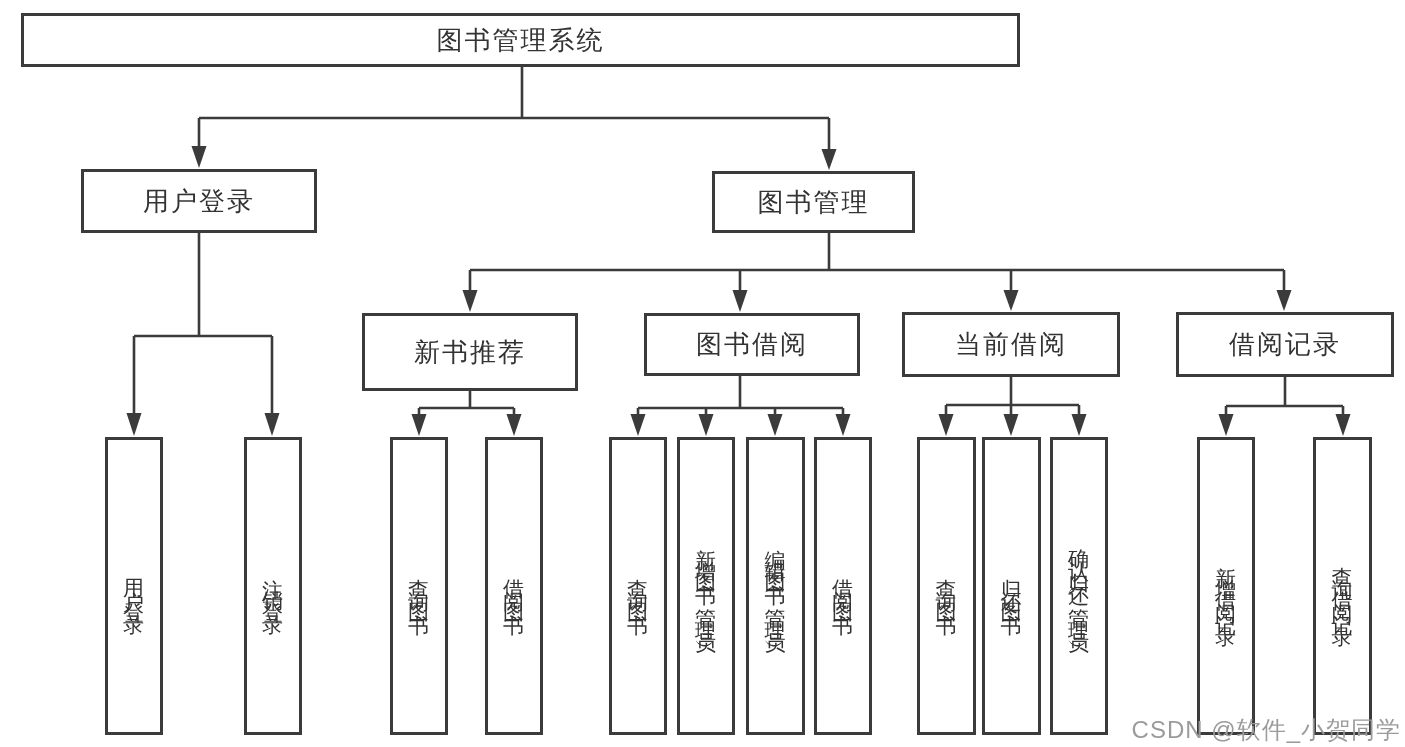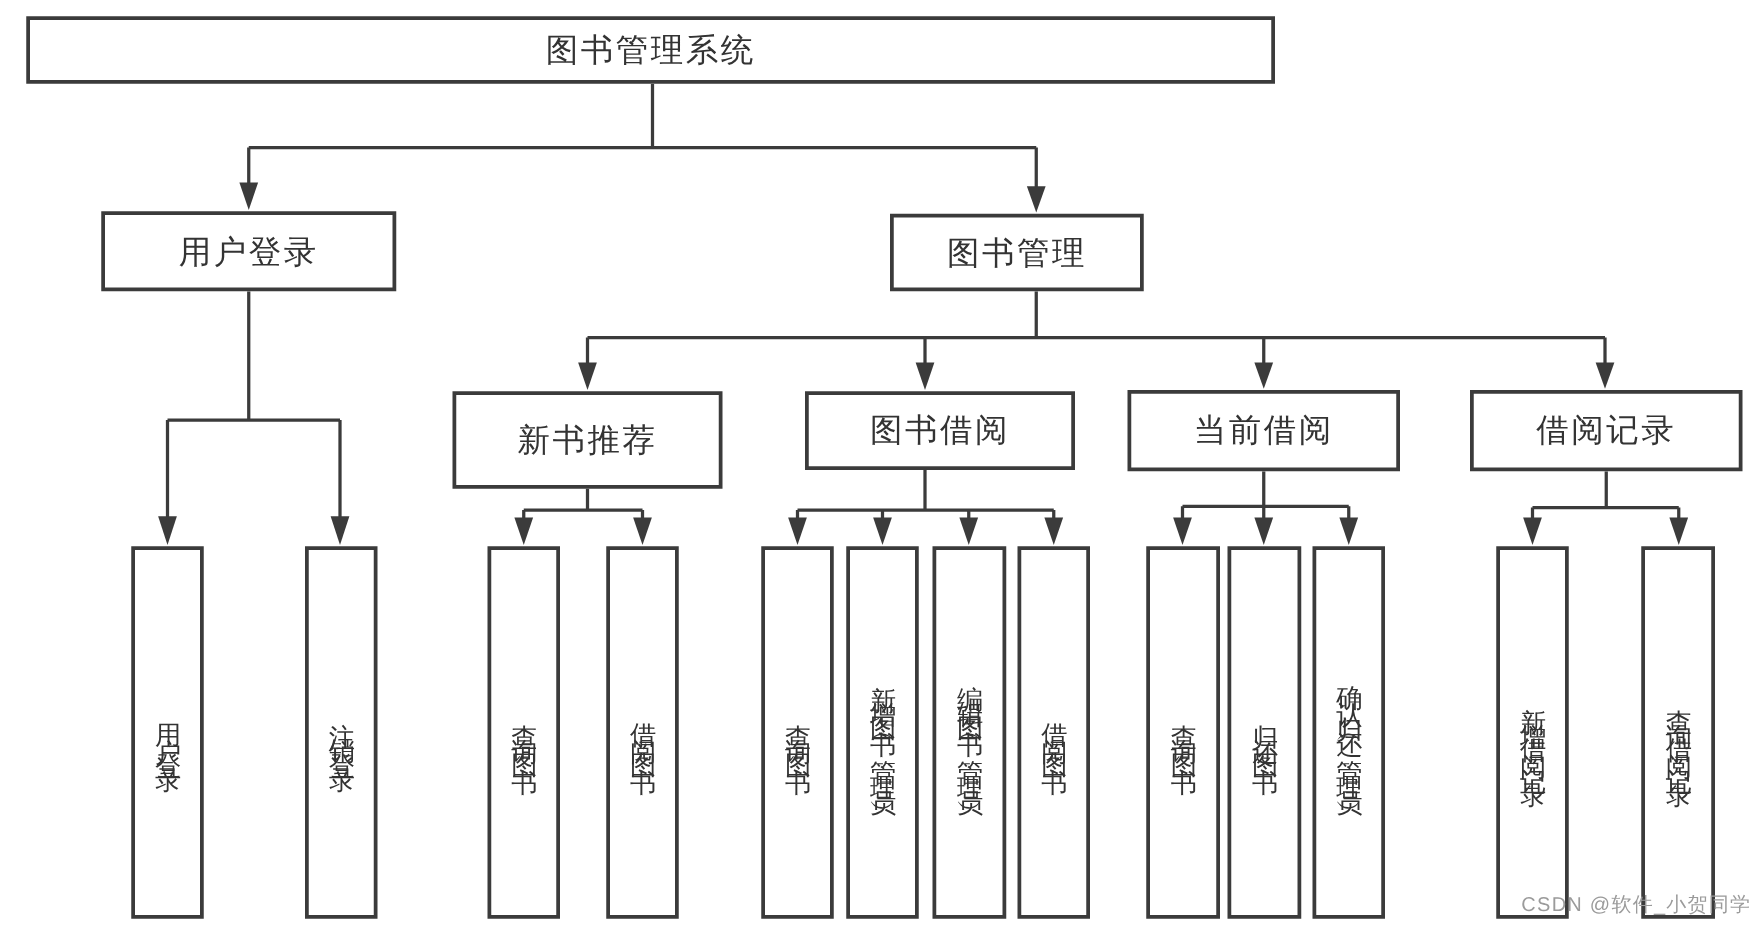--- a/index.html
+++ b/index.html
@@ -62,21 +62,21 @@
   .leaf-6{left:746px;width:59px;}
   .leaf-7{left:814px;}
   .leaf-8{left:917px;width:59px;}
   .leaf-9{left:982px;width:59px;}
   .leaf-10{left:1050px;}
   .leaf-11{left:1197px;}
   .leaf-12{left:1313px;width:59px;}
   .watermark{
     position:absolute;
     right:4px;top:714px;
-    font-size:16px;
+    font-size:24px;
     color:var(--wm);
     letter-spacing:1px;
     z-index:5;
     white-space:nowrap;
   }
 </style>
 </head>
 <body>
 
 <div class="canvas">

